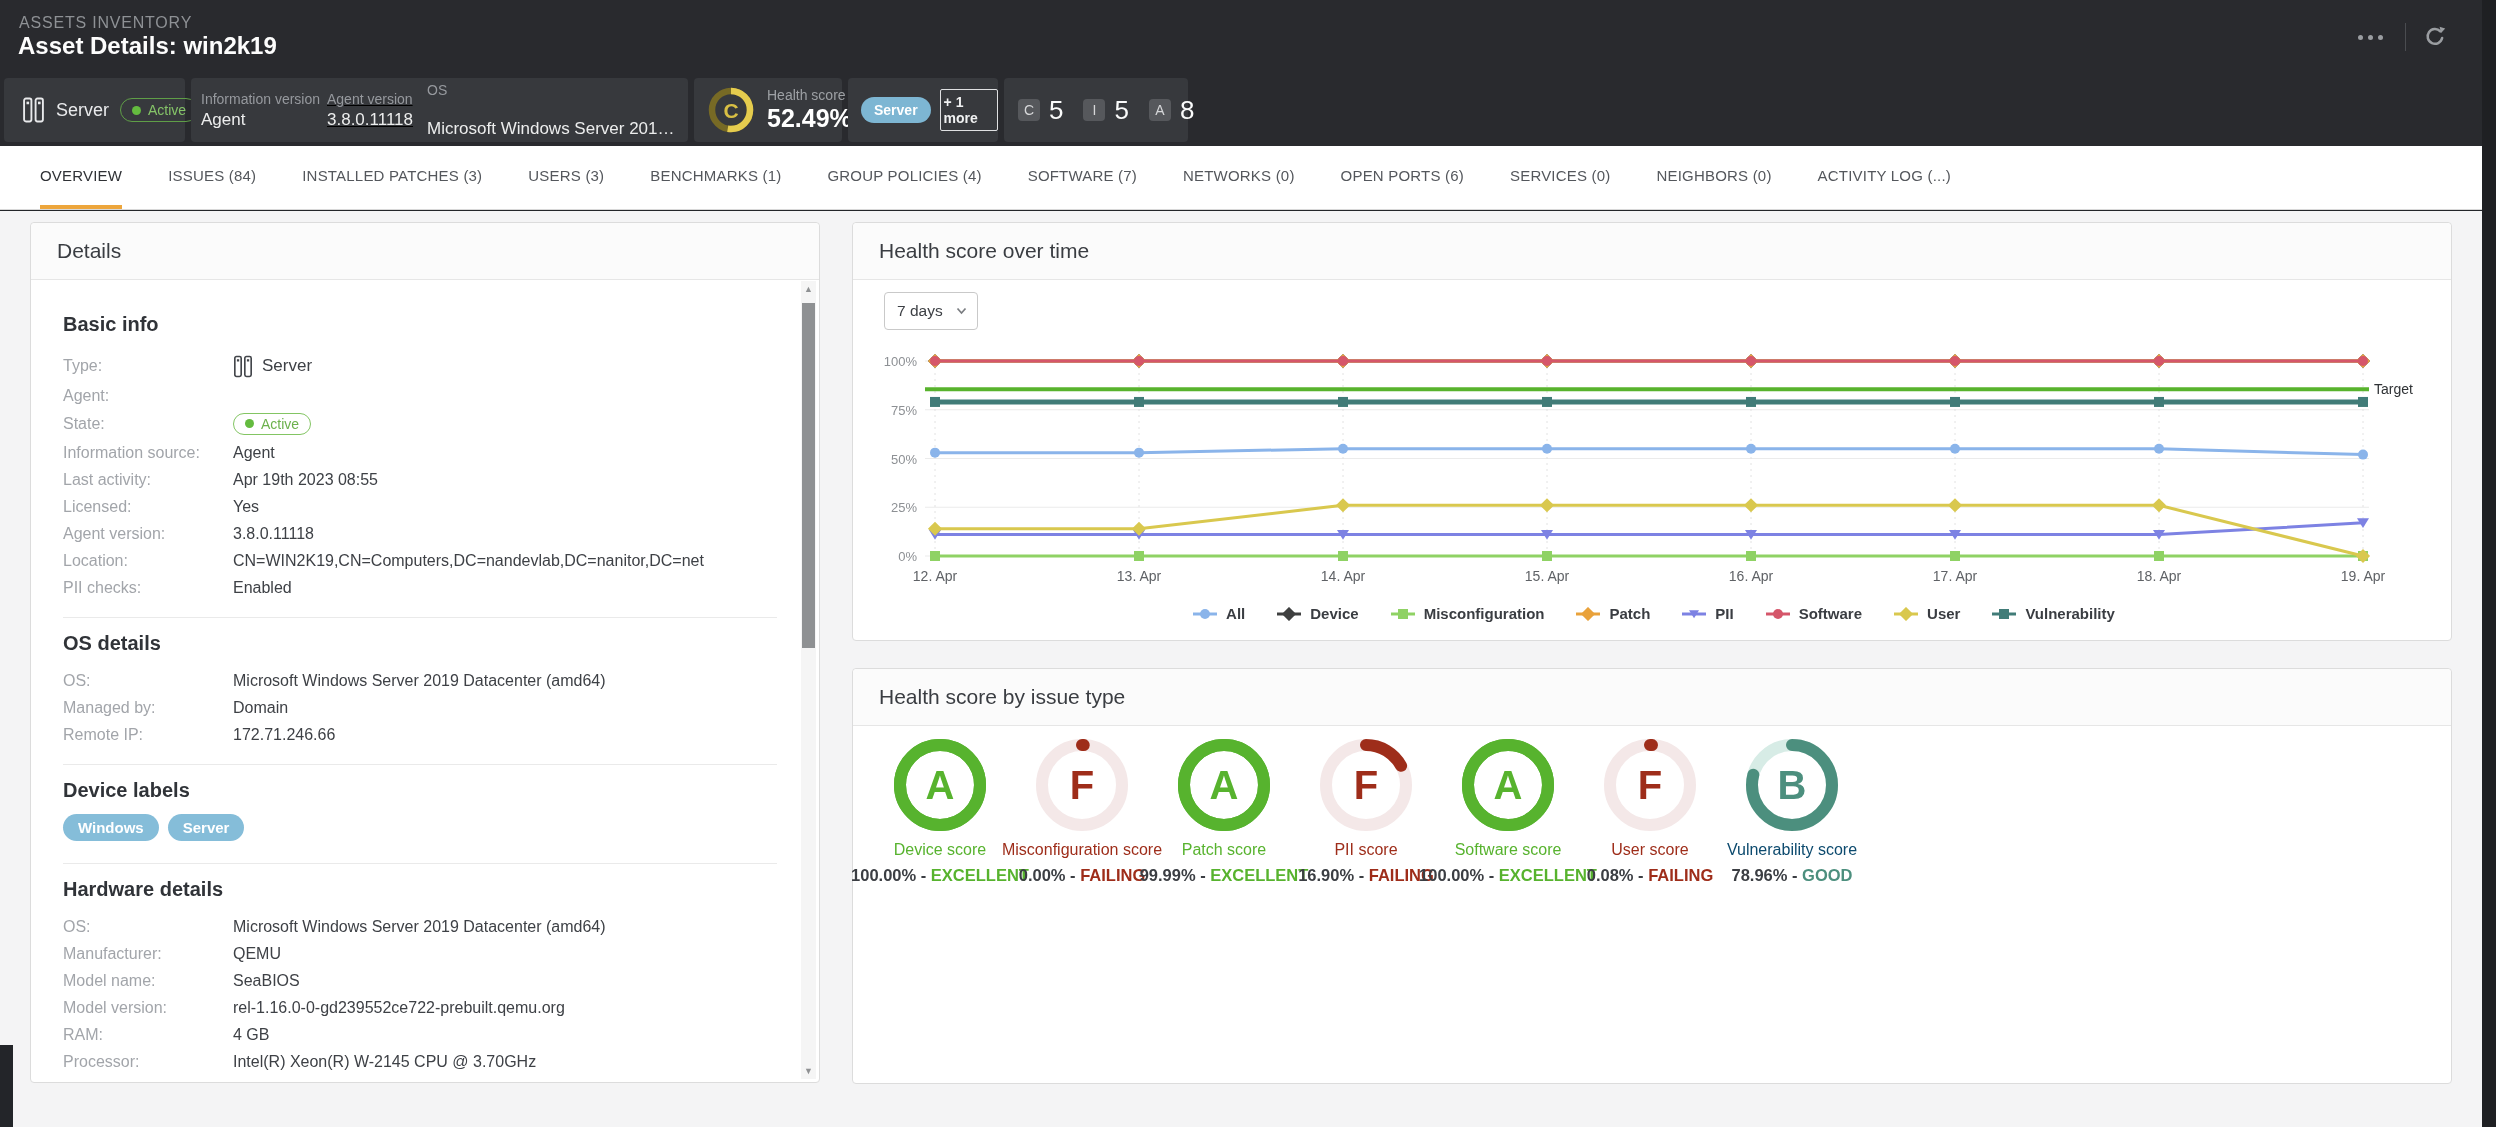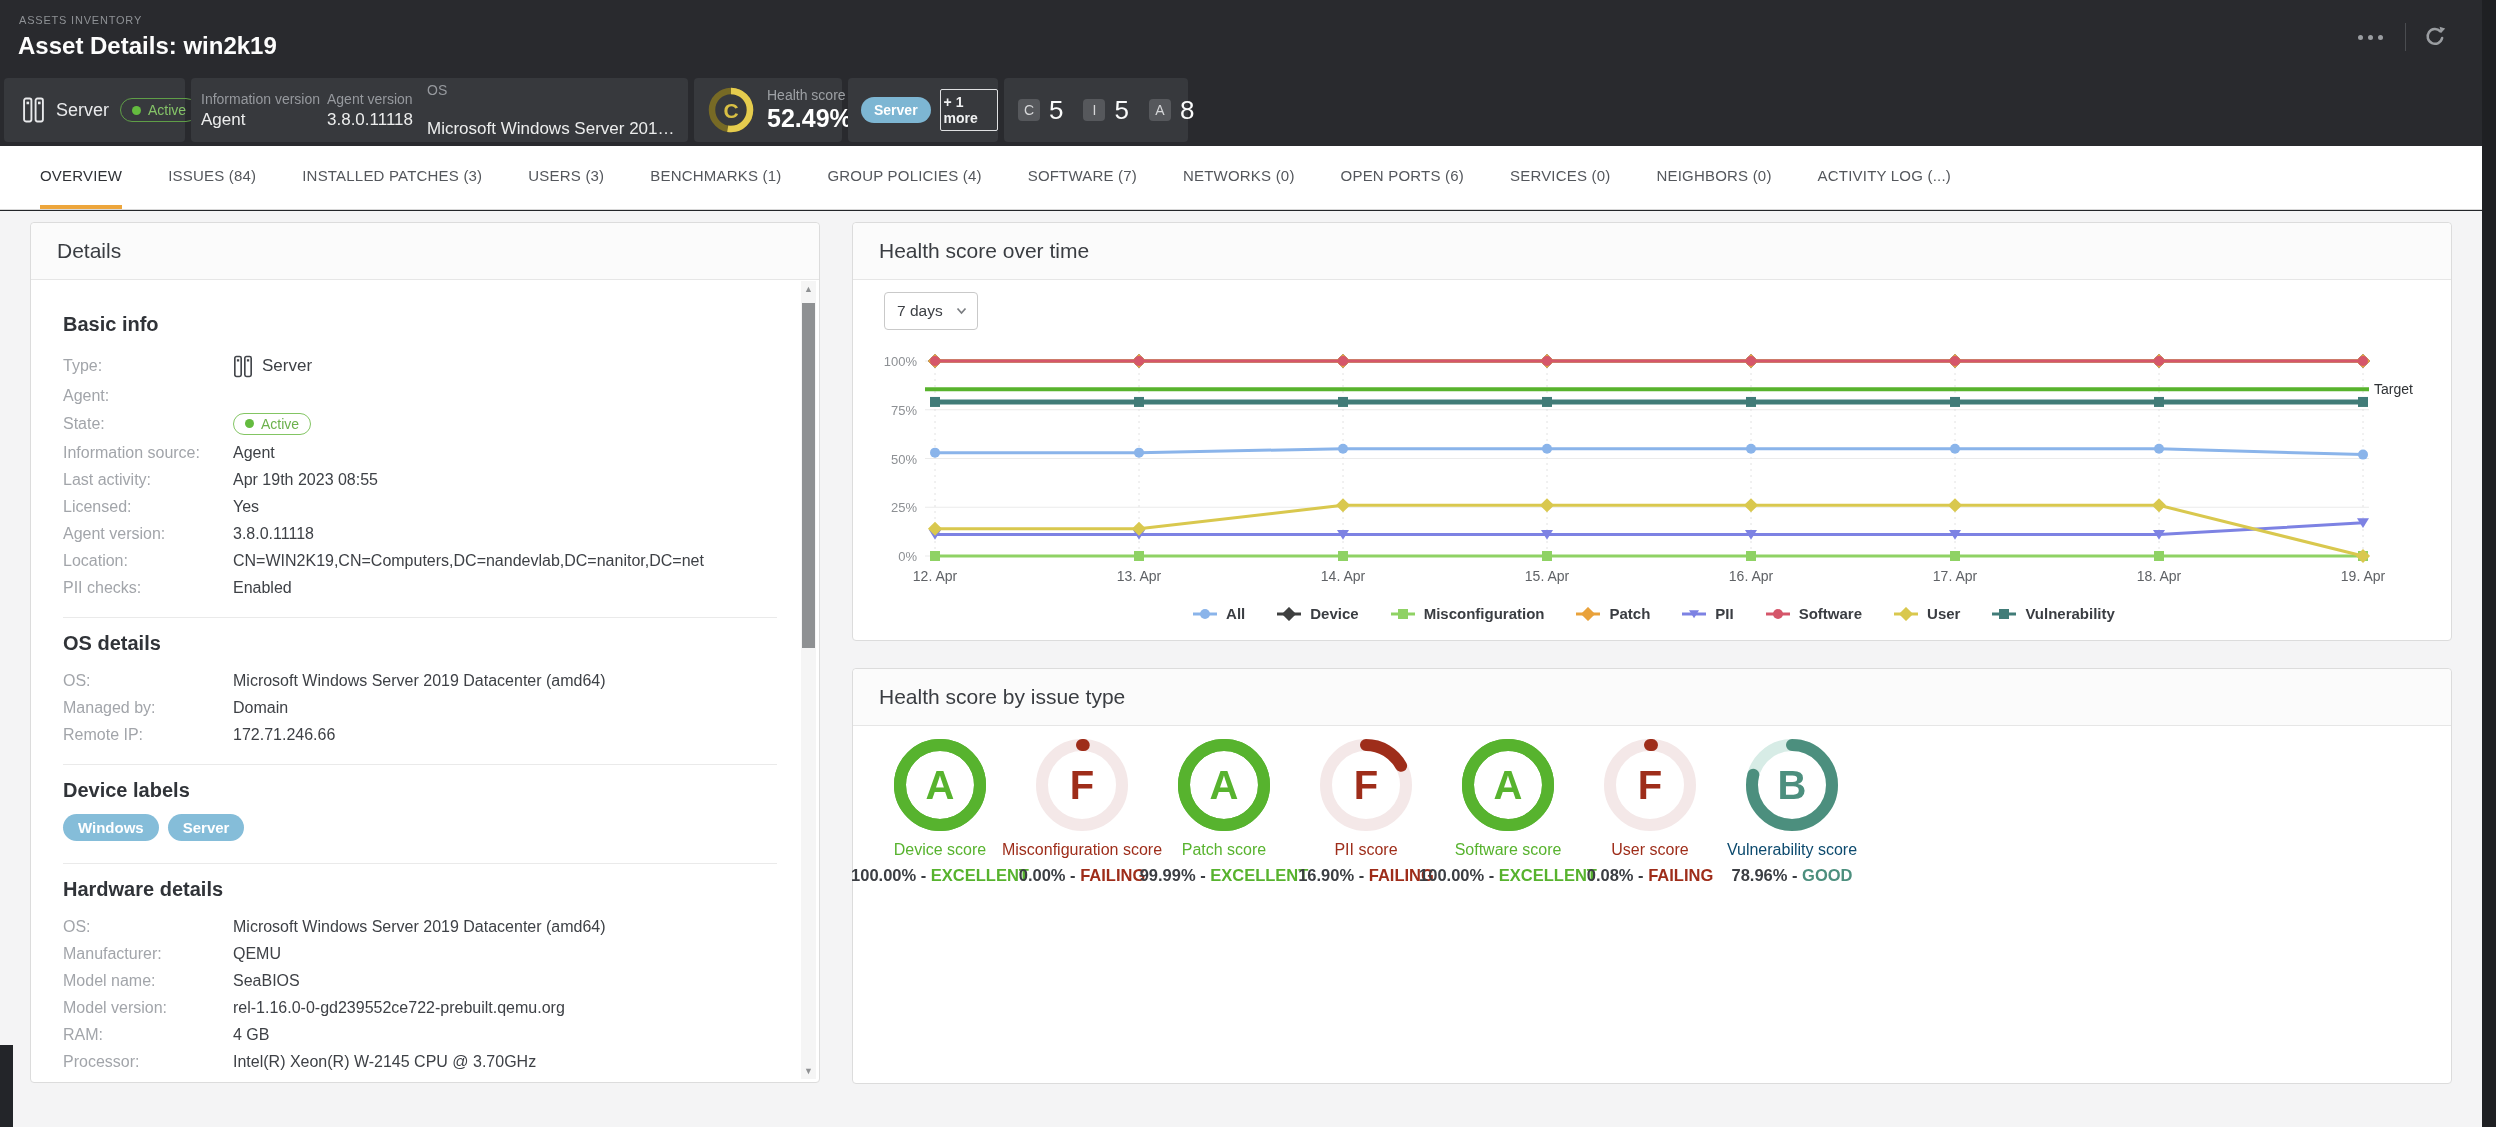--- a/index.html
+++ b/index.html
@@ -3,37 +3,37 @@
 <meta charset="utf-8">
 <style>
   html,body{margin:0;padding:0;}
   body{
     width:2496px;height:1127px;position:relative;overflow:hidden;
     background:#232529;font-family:"Liberation Sans",sans-serif;
     -webkit-font-smoothing:antialiased;
   }
   
   .hdr{position:absolute;left:0;top:0;width:2482px;height:146px;background:#292a2e;}
-  .crumb{position:absolute;left:19px;top:14px;font-size:11px;letter-spacing:.8px;color:#8e9195;}
+  .crumb{position:absolute;left:19px;top:14px;font-size:16px;letter-spacing:.8px;color:#8e9195;}
   .title{position:absolute;left:18px;top:32px;font-size:24px;font-weight:600;color:#fdfdfd;}
   .hdr-actions{position:absolute;right:34px;top:20px;display:flex;align-items:center;gap:16px;height:34px;}
   .dots{display:flex;gap:5px;align-items:center;cursor:pointer;padding:6px;}
   .dots i{width:5px;height:5px;border-radius:50%;background:#9a9da1;display:block;}
   .vdiv{width:1px;height:28px;background:#4a4c50;}
   
   .card{position:absolute;top:78px;height:64px;background:#37393d;border-radius:4px;display:flex;align-items:center;}
   .card-type{left:4px;width:181px;padding-left:18px;gap:11px;box-sizing:border-box;}
   .type-label{font-size:18px;color:#e9eaec;}
   .badge-dark{display:inline-flex;align-items:center;gap:7px;border:1px solid #5f9e47;border-radius:13px;padding:3px 11px;font-size:14px;color:#85c468;}
   .badge-dark i{width:9px;height:9px;border-radius:50%;background:#64bb3f;display:block;}
   .card-info{left:191px;width:497px;padding-left:10px;box-sizing:border-box;}
   .fgroup{display:flex;flex-direction:column;gap:3px;}
   .fgroup .fl{font-size:14px;color:#96999e;white-space:nowrap;}
   .fgroup .fv{font-size:17px;color:#eceded;white-space:nowrap;}
-  .fg1{width:126px;}.fg2{width:100px;}.fg3{width:252px;gap:21px;}
+  .fg1{width:126px;}.fg2{width:100px;text-decoration:underline;}.fg3{width:252px;gap:21px;}
   .fg3 .fv{overflow:hidden;text-overflow:ellipsis;max-width:248px;}
   .card-health{left:694px;width:148px;padding-left:13px;gap:12px;box-sizing:border-box;}
   .hs-text .fl{font-size:14px;color:#9da0a4;}
   .hs-text .fv{font-size:25px;font-weight:700;color:#fff;margin-top:1px;}
   .card-tags{left:848px;width:150px;padding-left:13px;gap:9px;box-sizing:border-box;}
   .tag-solid{background:#7db6d3;color:#fff;font-size:14px;font-weight:700;border-radius:14px;padding:5px 13px;}
   .tag-ghost{border:1.5px solid #dfe0e2;color:#f0f1f2;font-size:14px;font-weight:700;border-radius:2px;padding:4px 3px;cursor:pointer;}
   .card-counts{left:1004px;width:184px;padding-left:14px;gap:20px;box-sizing:border-box;}
   .cpair{display:flex;align-items:center;gap:9px;}
   .cletter{width:22px;height:22px;border-radius:4px;background:#56585c;color:#d6d7d9;font-size:14px;display:flex;align-items:center;justify-content:center;}

